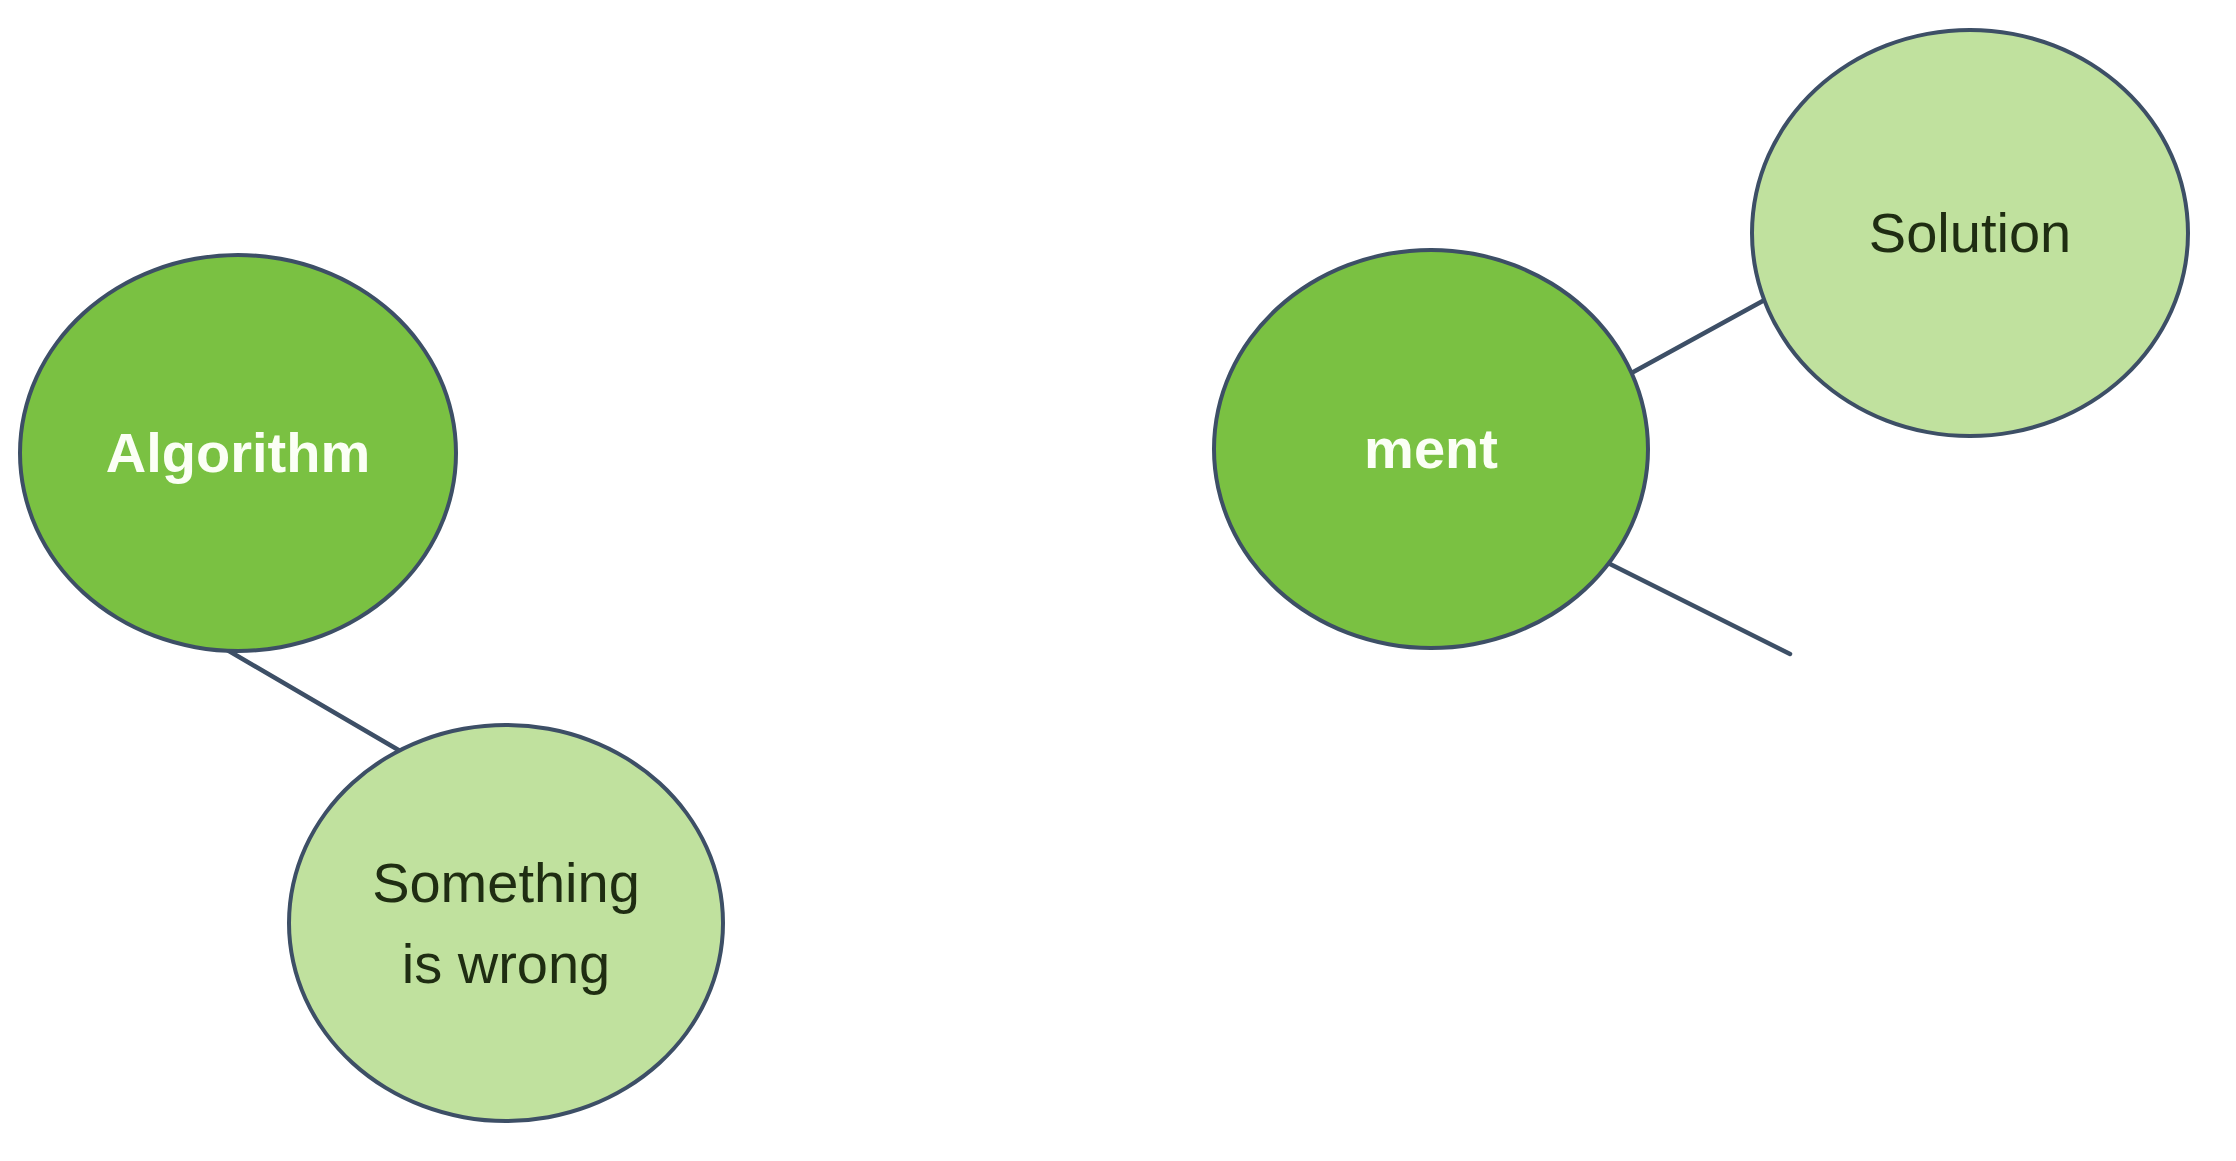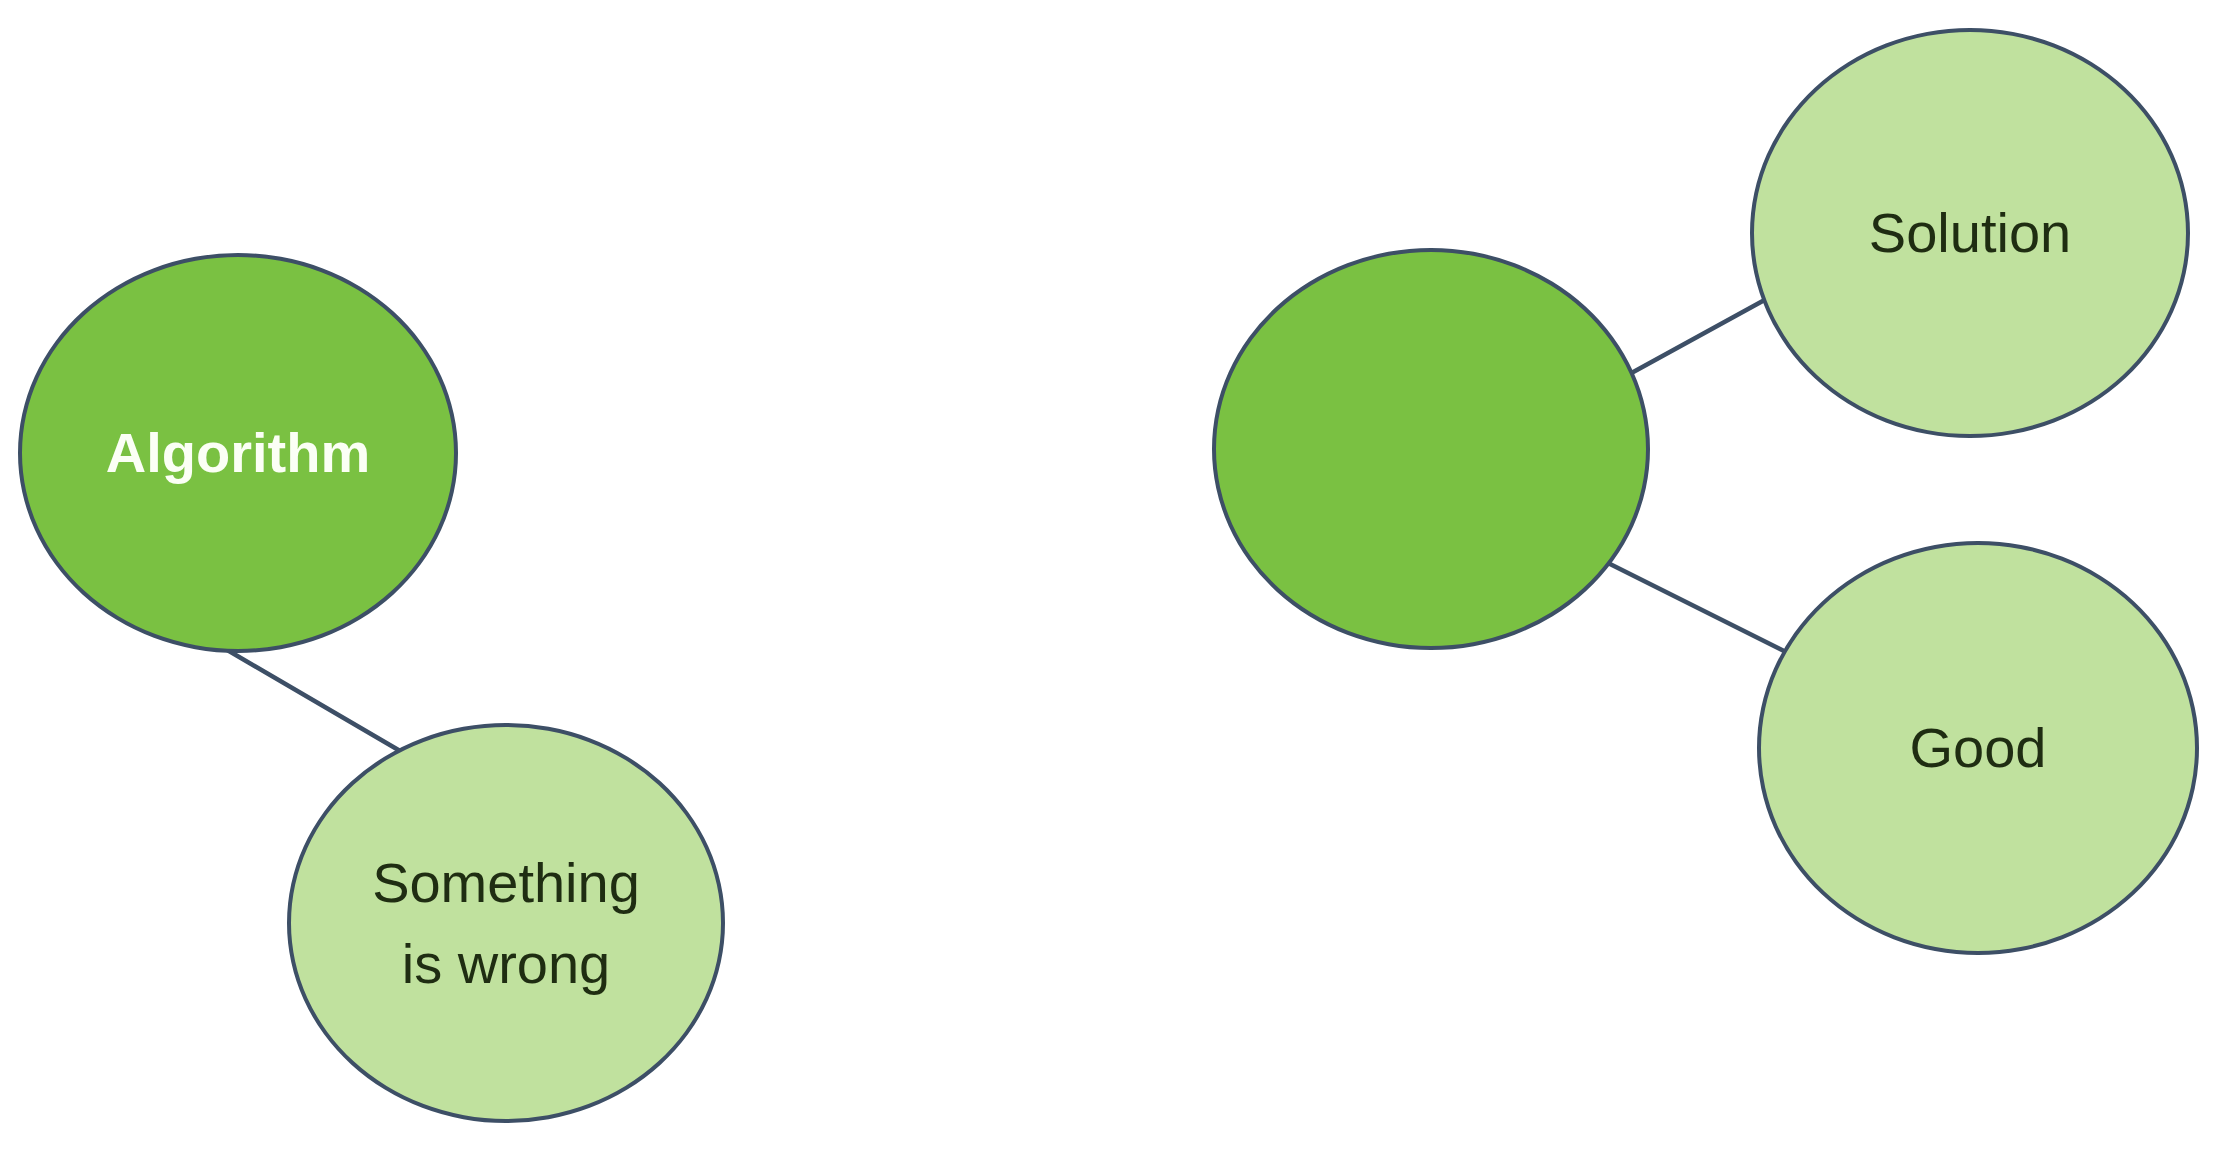--- a/index.html
+++ b/index.html
@@ -75,23 +75,21 @@
   <div class="node dark algorithm">
     <span class="line">Algorithm</span>
   </div>
 
   <div class="node light something">
     <span class="line">Something</span>
     <span class="line">is wrong</span>
   </div>
 
   <div class="node dark improvement">
+    <span class="line">ment</span>
   </div>
 
   <div class="node light solution">
     <span class="line">Solution</span>
   </div>
 
-  <div class="node light good">
-    <span class="line">Good</span>
-  </div>
 
 </div>
 
 </body></html>

